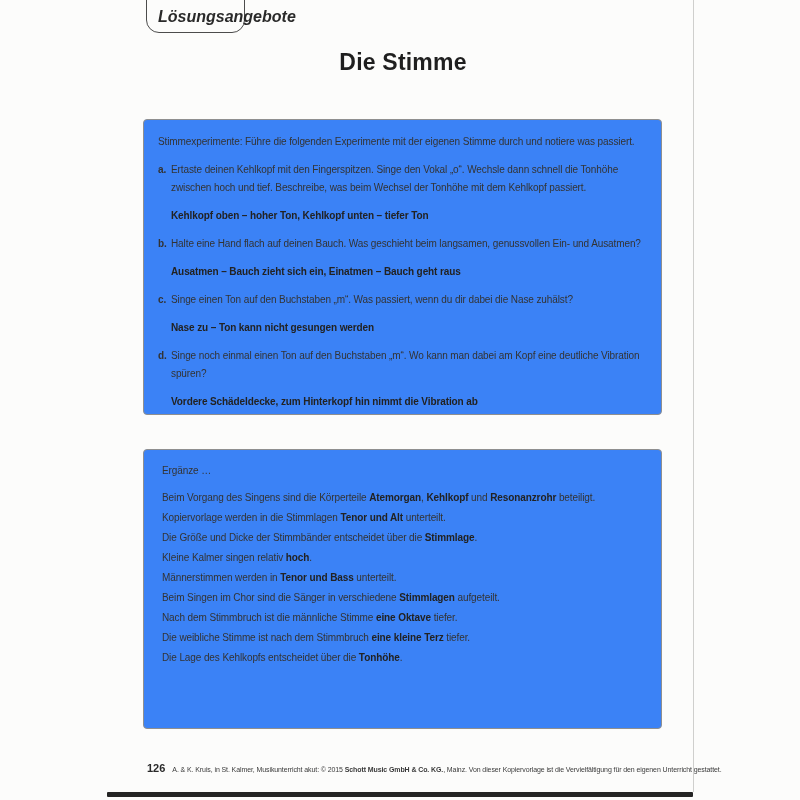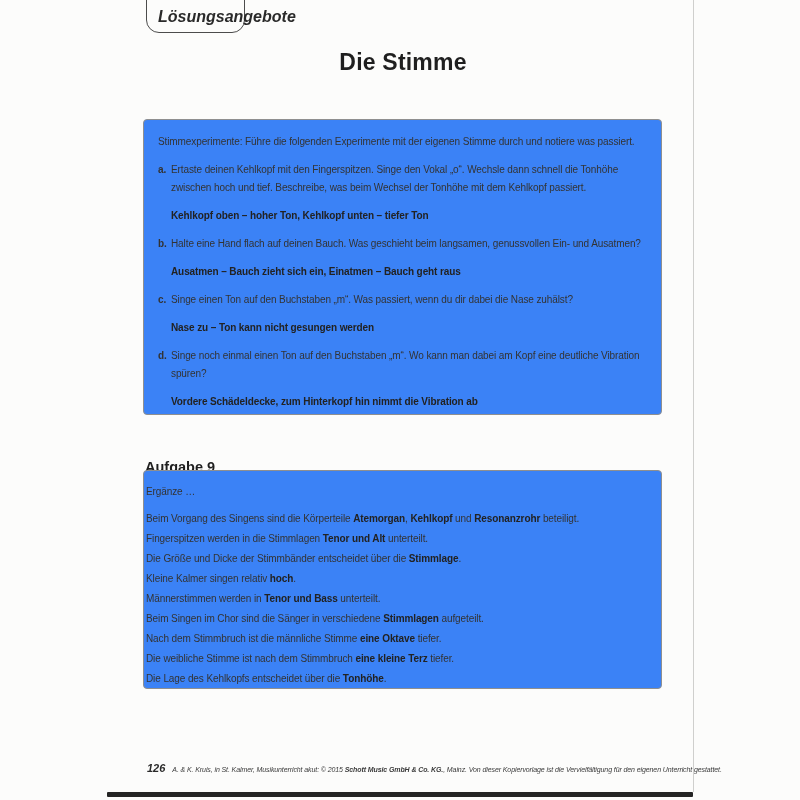--- a/index.html
+++ b/index.html
@@ -38,31 +38,31 @@
     font-size:14.5px; font-weight:bold; color:#1f1f1f;margin-top:36px;
   }
   #task1-heading { top:93px; }
   #task2-heading { top:423px; }
   .answer-box {
     position:absolute; left:143px; width:519px;
     border:1px solid #8f8f8f; border-radius:4px; background:#3b82f6;
     font-size:10px; line-height:18px; letter-spacing:-0.1px; color:#333;
   }
   #task1-box { top:119px; height:296px; padding:13px 14px; }
-  #task2-box { top:470px; height:219px; padding:12px 2px; line-height:17px; }
+  #task2-box { top:449px; height:280px; padding:12px 18px; line-height:17px; }
   .box-intro { margin:0 0 10px 0; }
   .q-row { display:flex; margin:0 0 10px 0; }
   .q-letter { font-weight:bold; width:13px; flex:none; }
   .q-text { flex:1; }
   .answer { font-weight:bold; margin:0 0 10px 13px; color:#222; }
   .statement { margin:0 0 3px 0; }
   .statement .b { font-weight:bold; color:#222; }
   .footer {
     position:absolute; left:147px; top:762px; width:545px;
-    display:flex; align-items:baseline; white-space:nowrap;font-style:italic;
+    display:flex; align-items:baseline; white-space:nowrap;
   }
   .footer .page-num { font-size:11px; font-weight:bold; color:#2a2a2a; margin-right:7px; }
   .footer .credit { font-size:7px; letter-spacing:-0.1px; color:#3a3a3a; }
   .footer .credit .b { font-weight:bold; }
 </style>
 </head>
 <body>
 
 <div class="page-edge-right"></div>
 <div class="scan-bottom-bar"></div>
@@ -100,21 +100,21 @@
       <p class="answer">Vordere Schädeldecke, zum Hinterkopf hin nimmt die Vibration ab</p>
     </div>
 </div>
 
 <h2 class="task-heading" id="task2-heading">Aufgabe 9</h2>
 
 <div class="answer-box" id="task2-box">
   <p class="box-intro">Ergänze …</p>
   <div id="task2-statements">
       <p class="statement"><span>Beim Vorgang des Singens sind die Körperteile </span><span class="b">Atemorgan</span><span>, </span><span class="b">Kehlkopf</span><span> und </span><span class="b">Resonanzrohr</span><span> beteiligt.</span></p>
-      <p class="statement"><span>Fingerspitzen werden in die Stimmlagen </span><span class="b">Tenor und Alt</span><span> unterteilt.</span></p>
+      <p class="statement"><span>Kopiervorlage werden in die Stimmlagen </span><span class="b">Tenor und Alt</span><span> unterteilt.</span></p>
       <p class="statement"><span>Die Größe und Dicke der Stimmbänder entscheidet über die </span><span class="b">Stimmlage</span><span>.</span></p>
       <p class="statement"><span>Kleine Kalmer singen relativ </span><span class="b">hoch</span><span>.</span></p>
       <p class="statement"><span>Männerstimmen werden in </span><span class="b">Tenor und Bass</span><span> unterteilt.</span></p>
       <p class="statement"><span>Beim Singen im Chor sind die Sänger in verschiedene </span><span class="b">Stimmlagen</span><span> aufgeteilt.</span></p>
       <p class="statement"><span>Nach dem Stimmbruch ist die männliche Stimme </span><span class="b">eine Oktave</span><span> tiefer.</span></p>
       <p class="statement"><span>Die weibliche Stimme ist nach dem Stimmbruch </span><span class="b">eine kleine Terz</span><span> tiefer.</span></p>
       <p class="statement"><span>Die Lage des Kehlkopfs entscheidet über die </span><span class="b">Tonhöhe</span><span>.</span></p>
     </div>
 </div>
 

